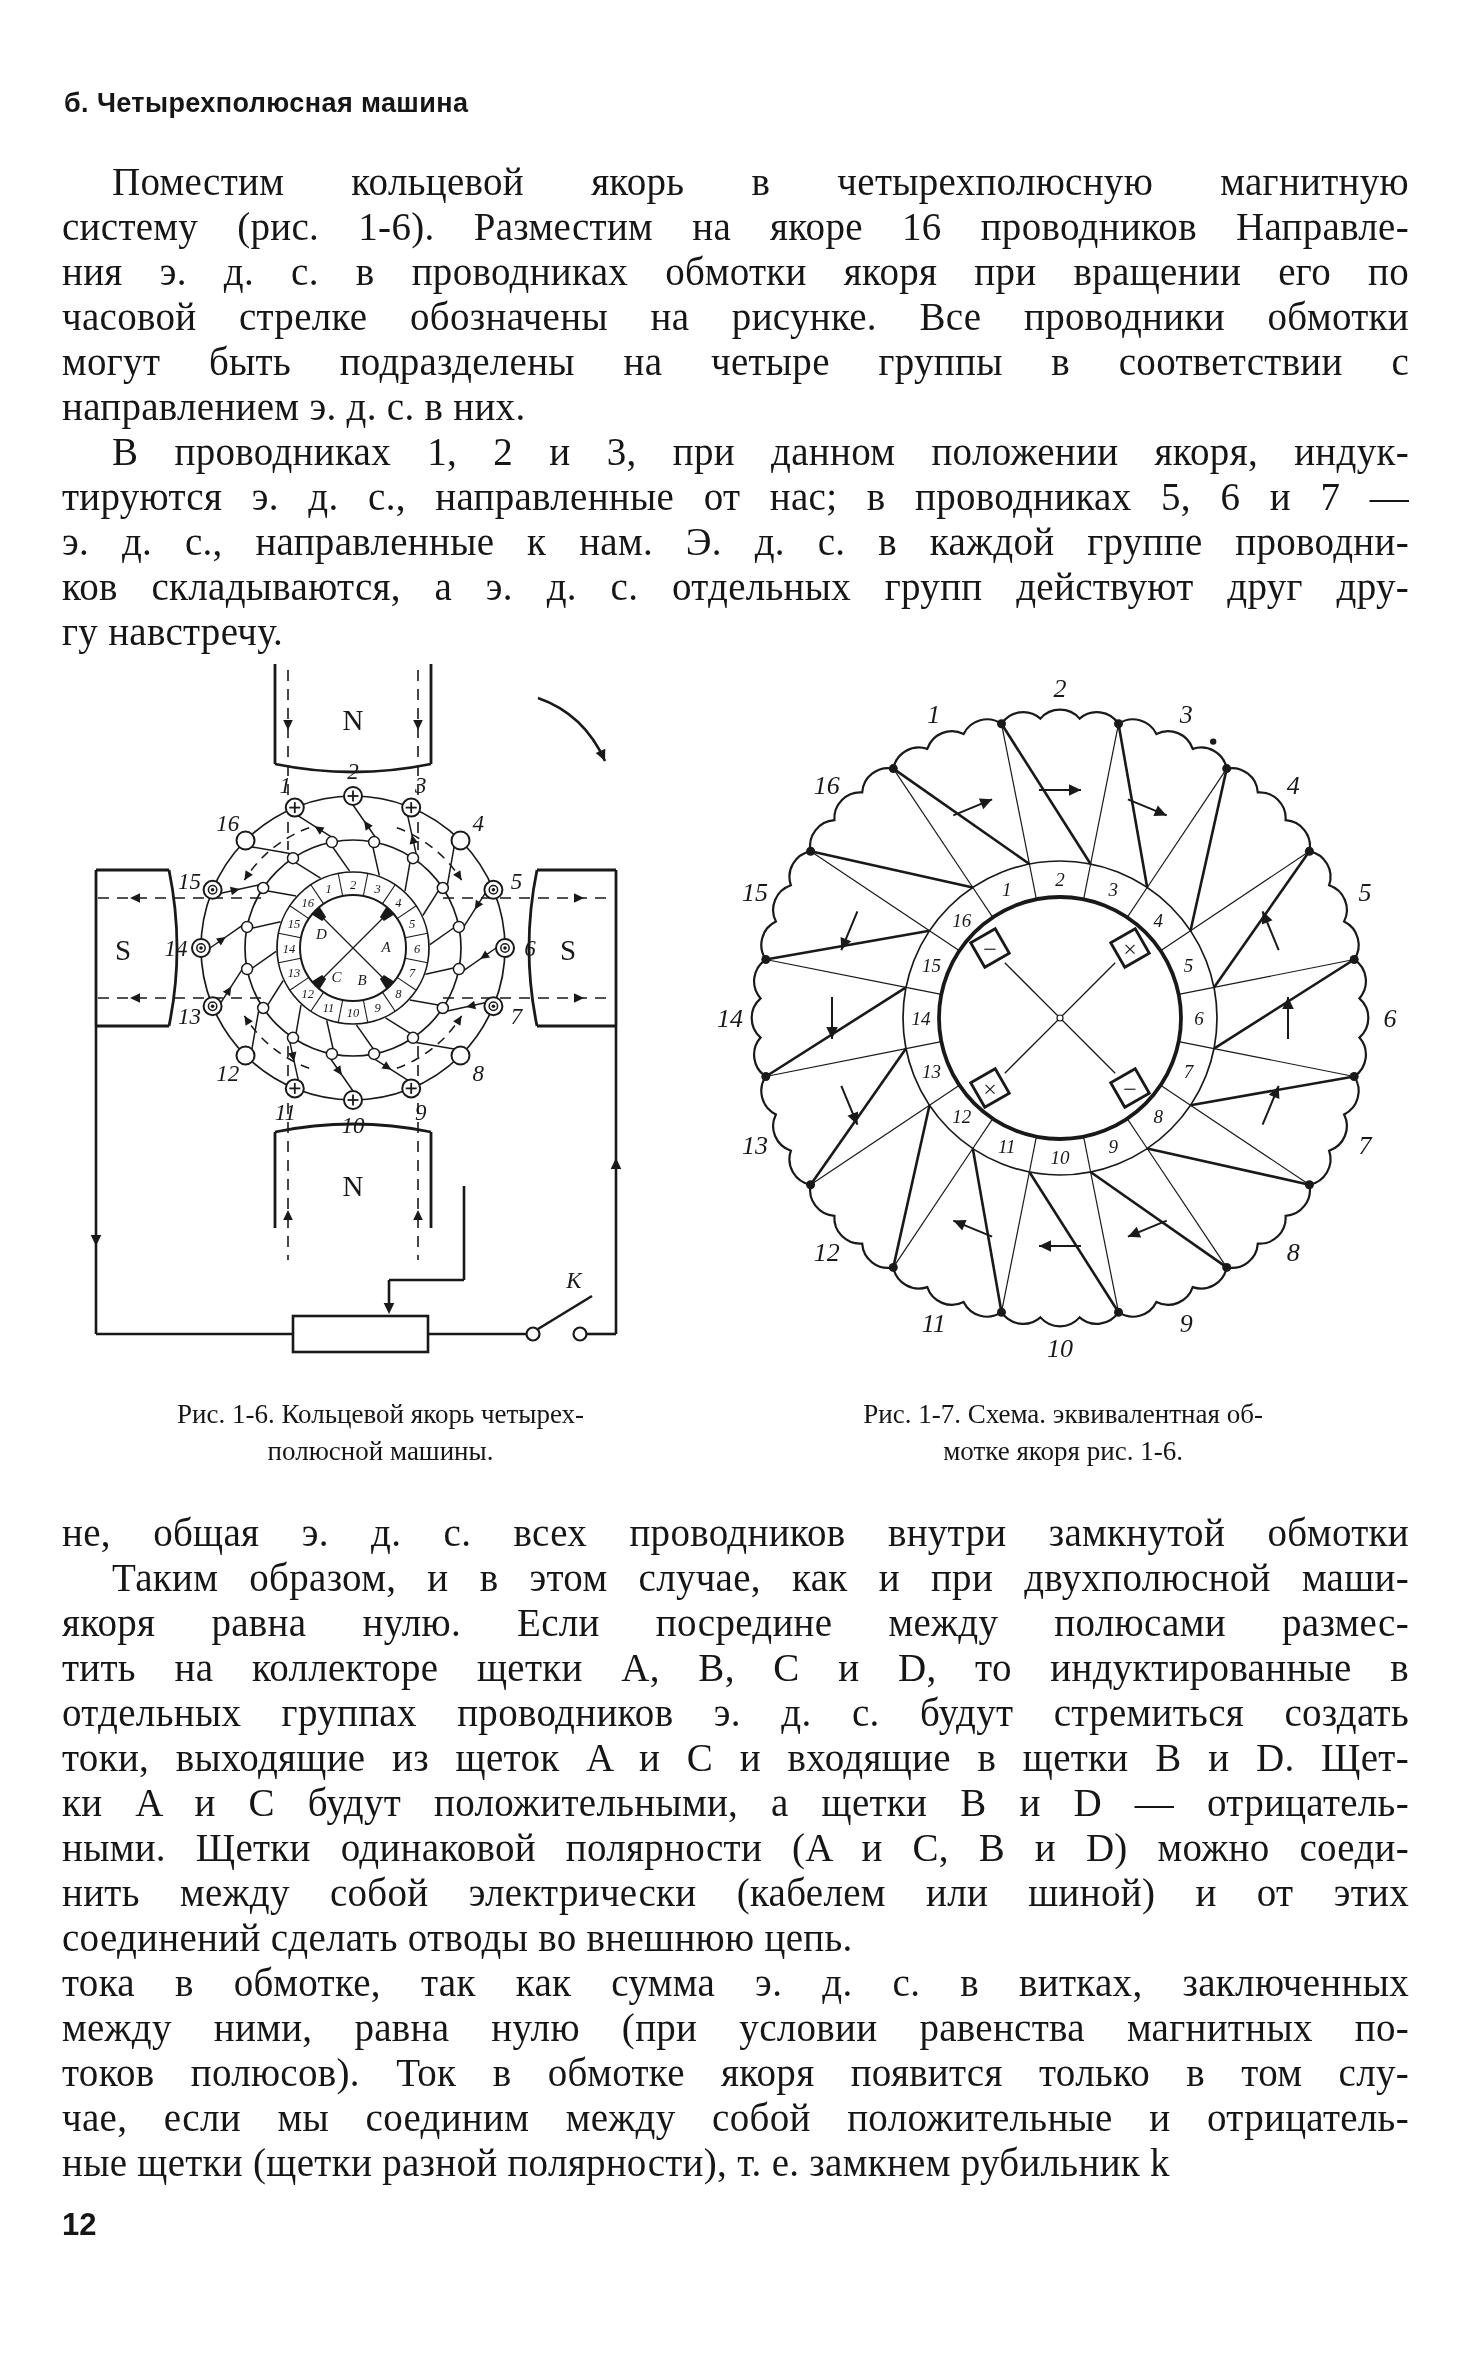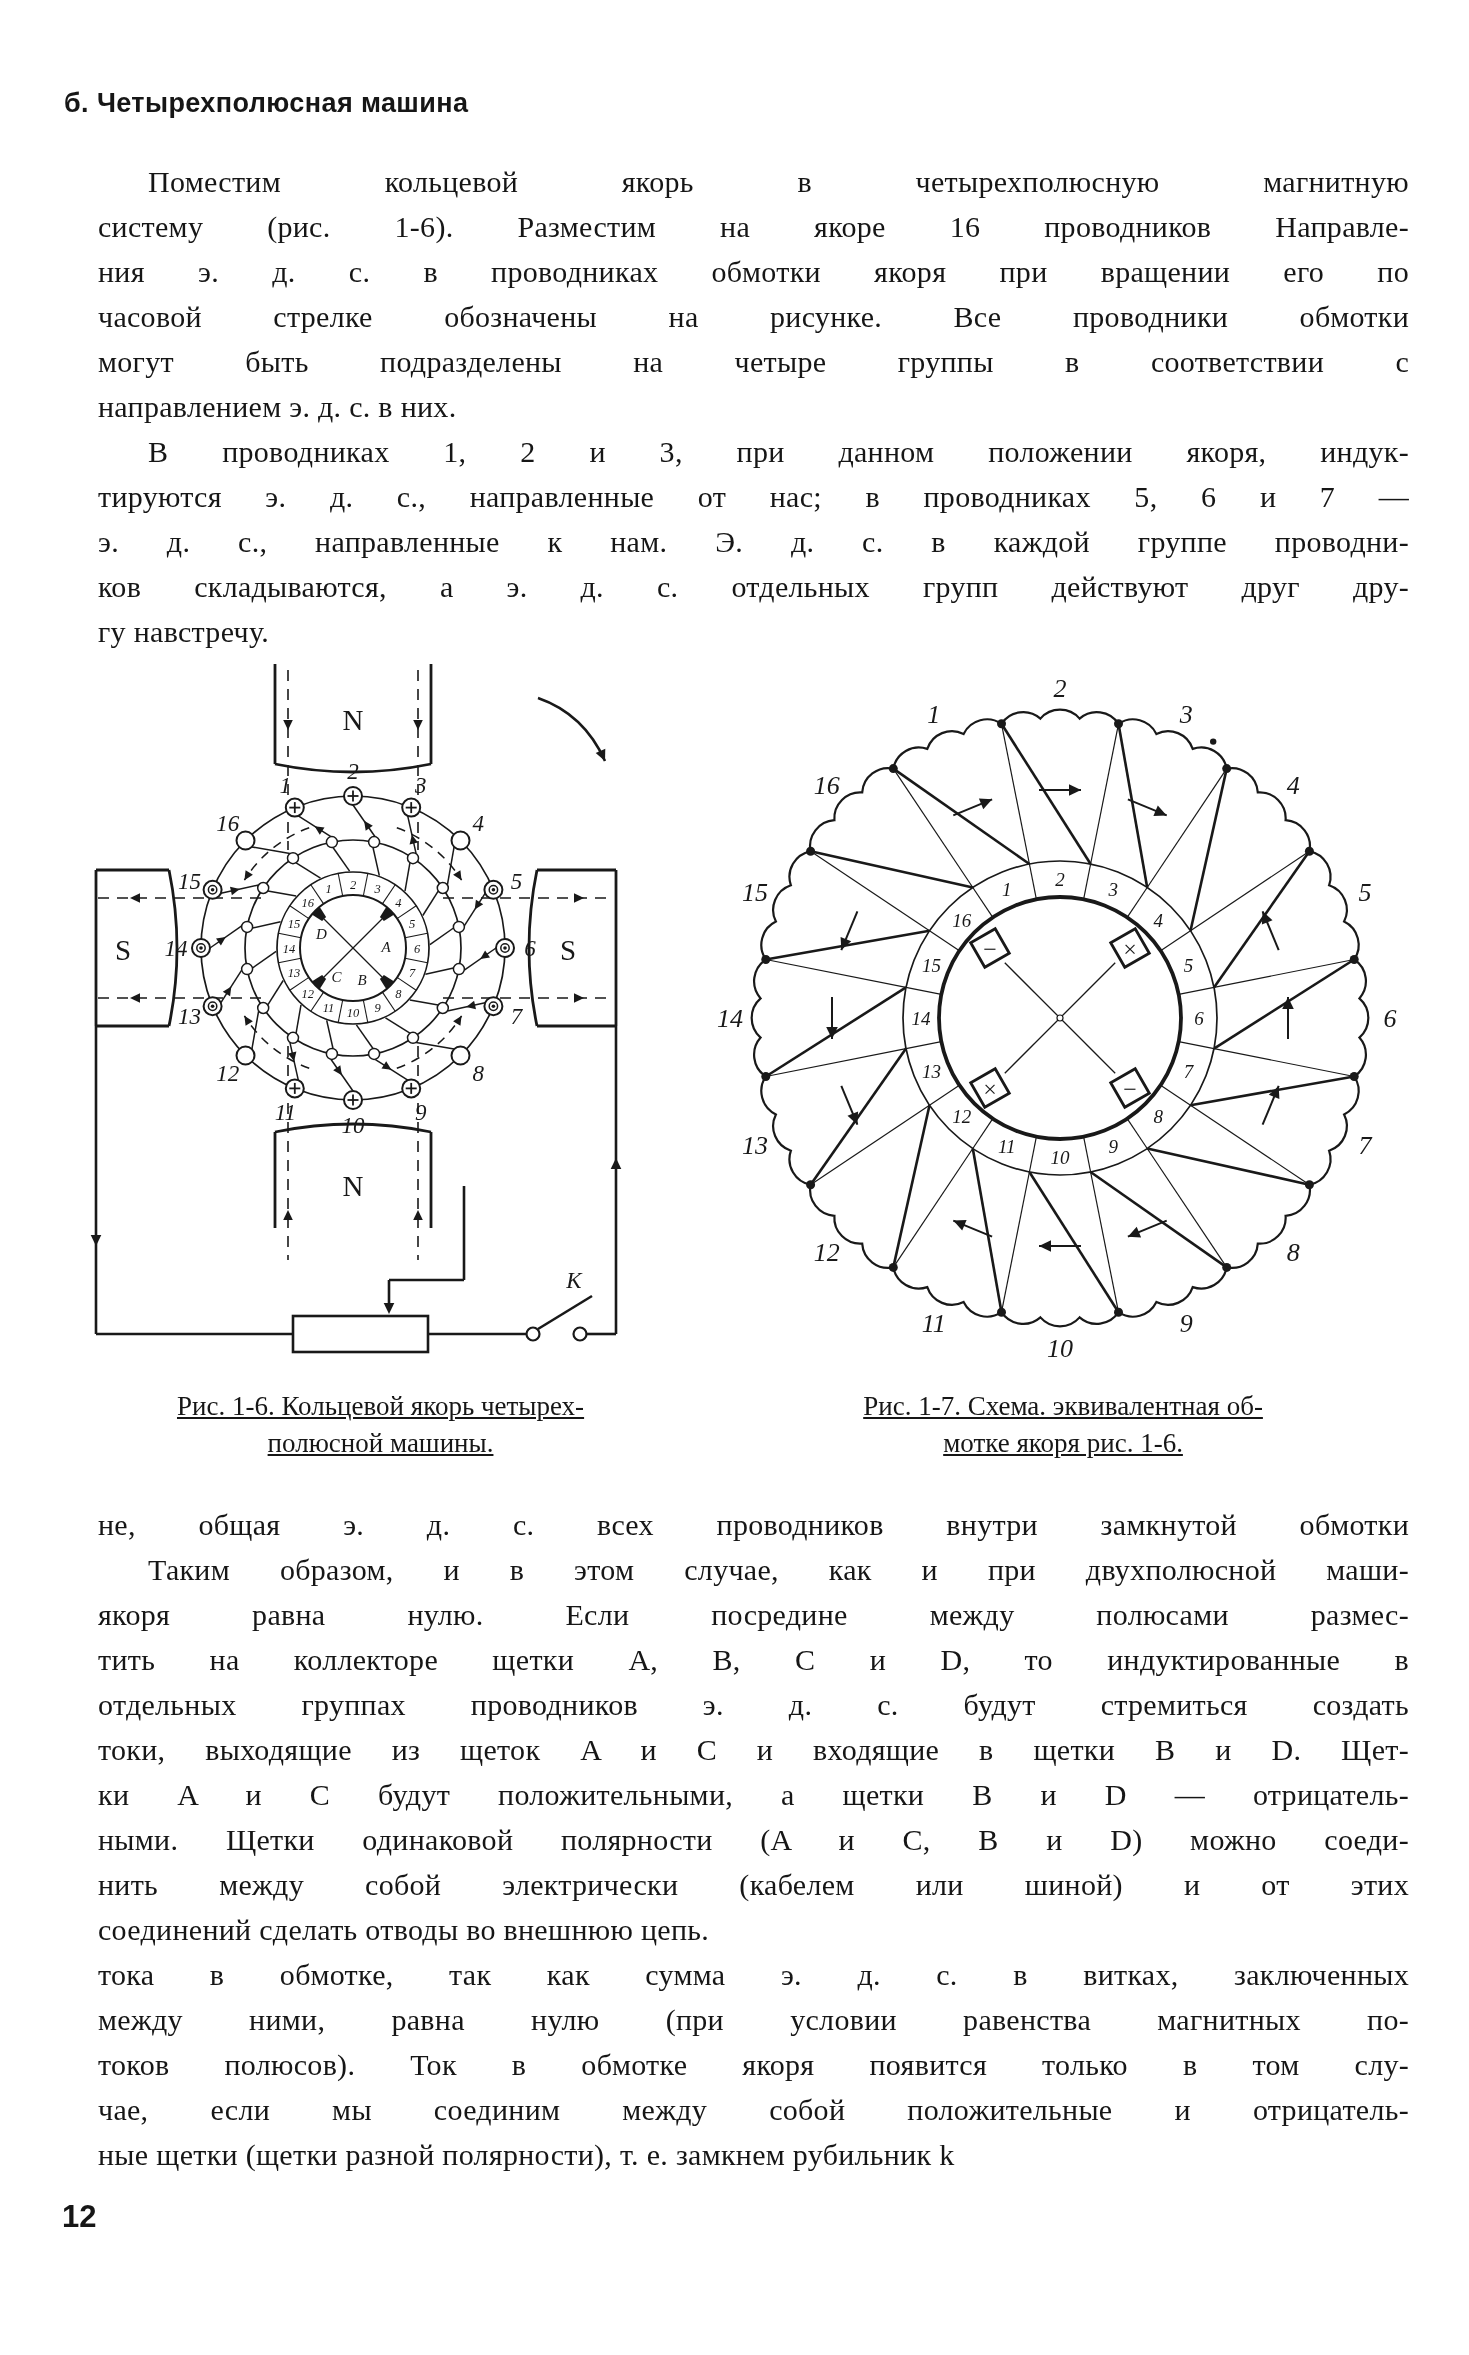--- a/index.html
+++ b/index.html
@@ -2,29 +2,29 @@
 <html><head>
 <meta charset="utf-8">
 <style>
   html,body{margin:0;padding:0;background:#ffffff;}
   body{width:1469px;height:2355px;overflow:hidden;color:#161616;
        font-family:"Liberation Serif",serif;}
   .page{padding:58px 60px 0 62px;position:relative;}
   .heading{font-family:"Liberation Sans",sans-serif;font-weight:700;
            font-size:27px;margin:30px 0 40px 2px;letter-spacing:0.4px;}
   .para{margin:0;}
-  .ln{font-size:30px;line-height:45px;letter-spacing:0.3px;
-      text-align:justify;text-align-last:justify;margin-left:36px;}
+  .ln{font-size:39px;line-height:45px;letter-spacing:0.3px;
+      text-align:justify;text-align-last:justify;}
   .ln-last{text-align-last:left;}
   .ind{text-indent:50px;}
   .figs{position:relative;height:730px;margin-top:4px;}
   .figs svg{position:absolute;top:0;font-family:"Liberation Serif",serif;}
   #fig16{left:6px;}
   #fig17{left:648px;}
-  .caps{display:flex;margin-top:0;text-decoration:underline;}
+  .caps{display:flex;margin-top:8px;}
   .cap{font-size:27px;line-height:37px;text-align:center;}
   .cap1{width:600px;margin-left:22px;}
   .cap2{width:700px;margin-left:40px;}
   .p3{margin-top:40px;}
   .pagenum{font-family:"Liberation Sans",sans-serif;font-weight:700;
            font-size:31px;margin:22px 0 0 0;}
 </style>
 </head>
 <body>
 

